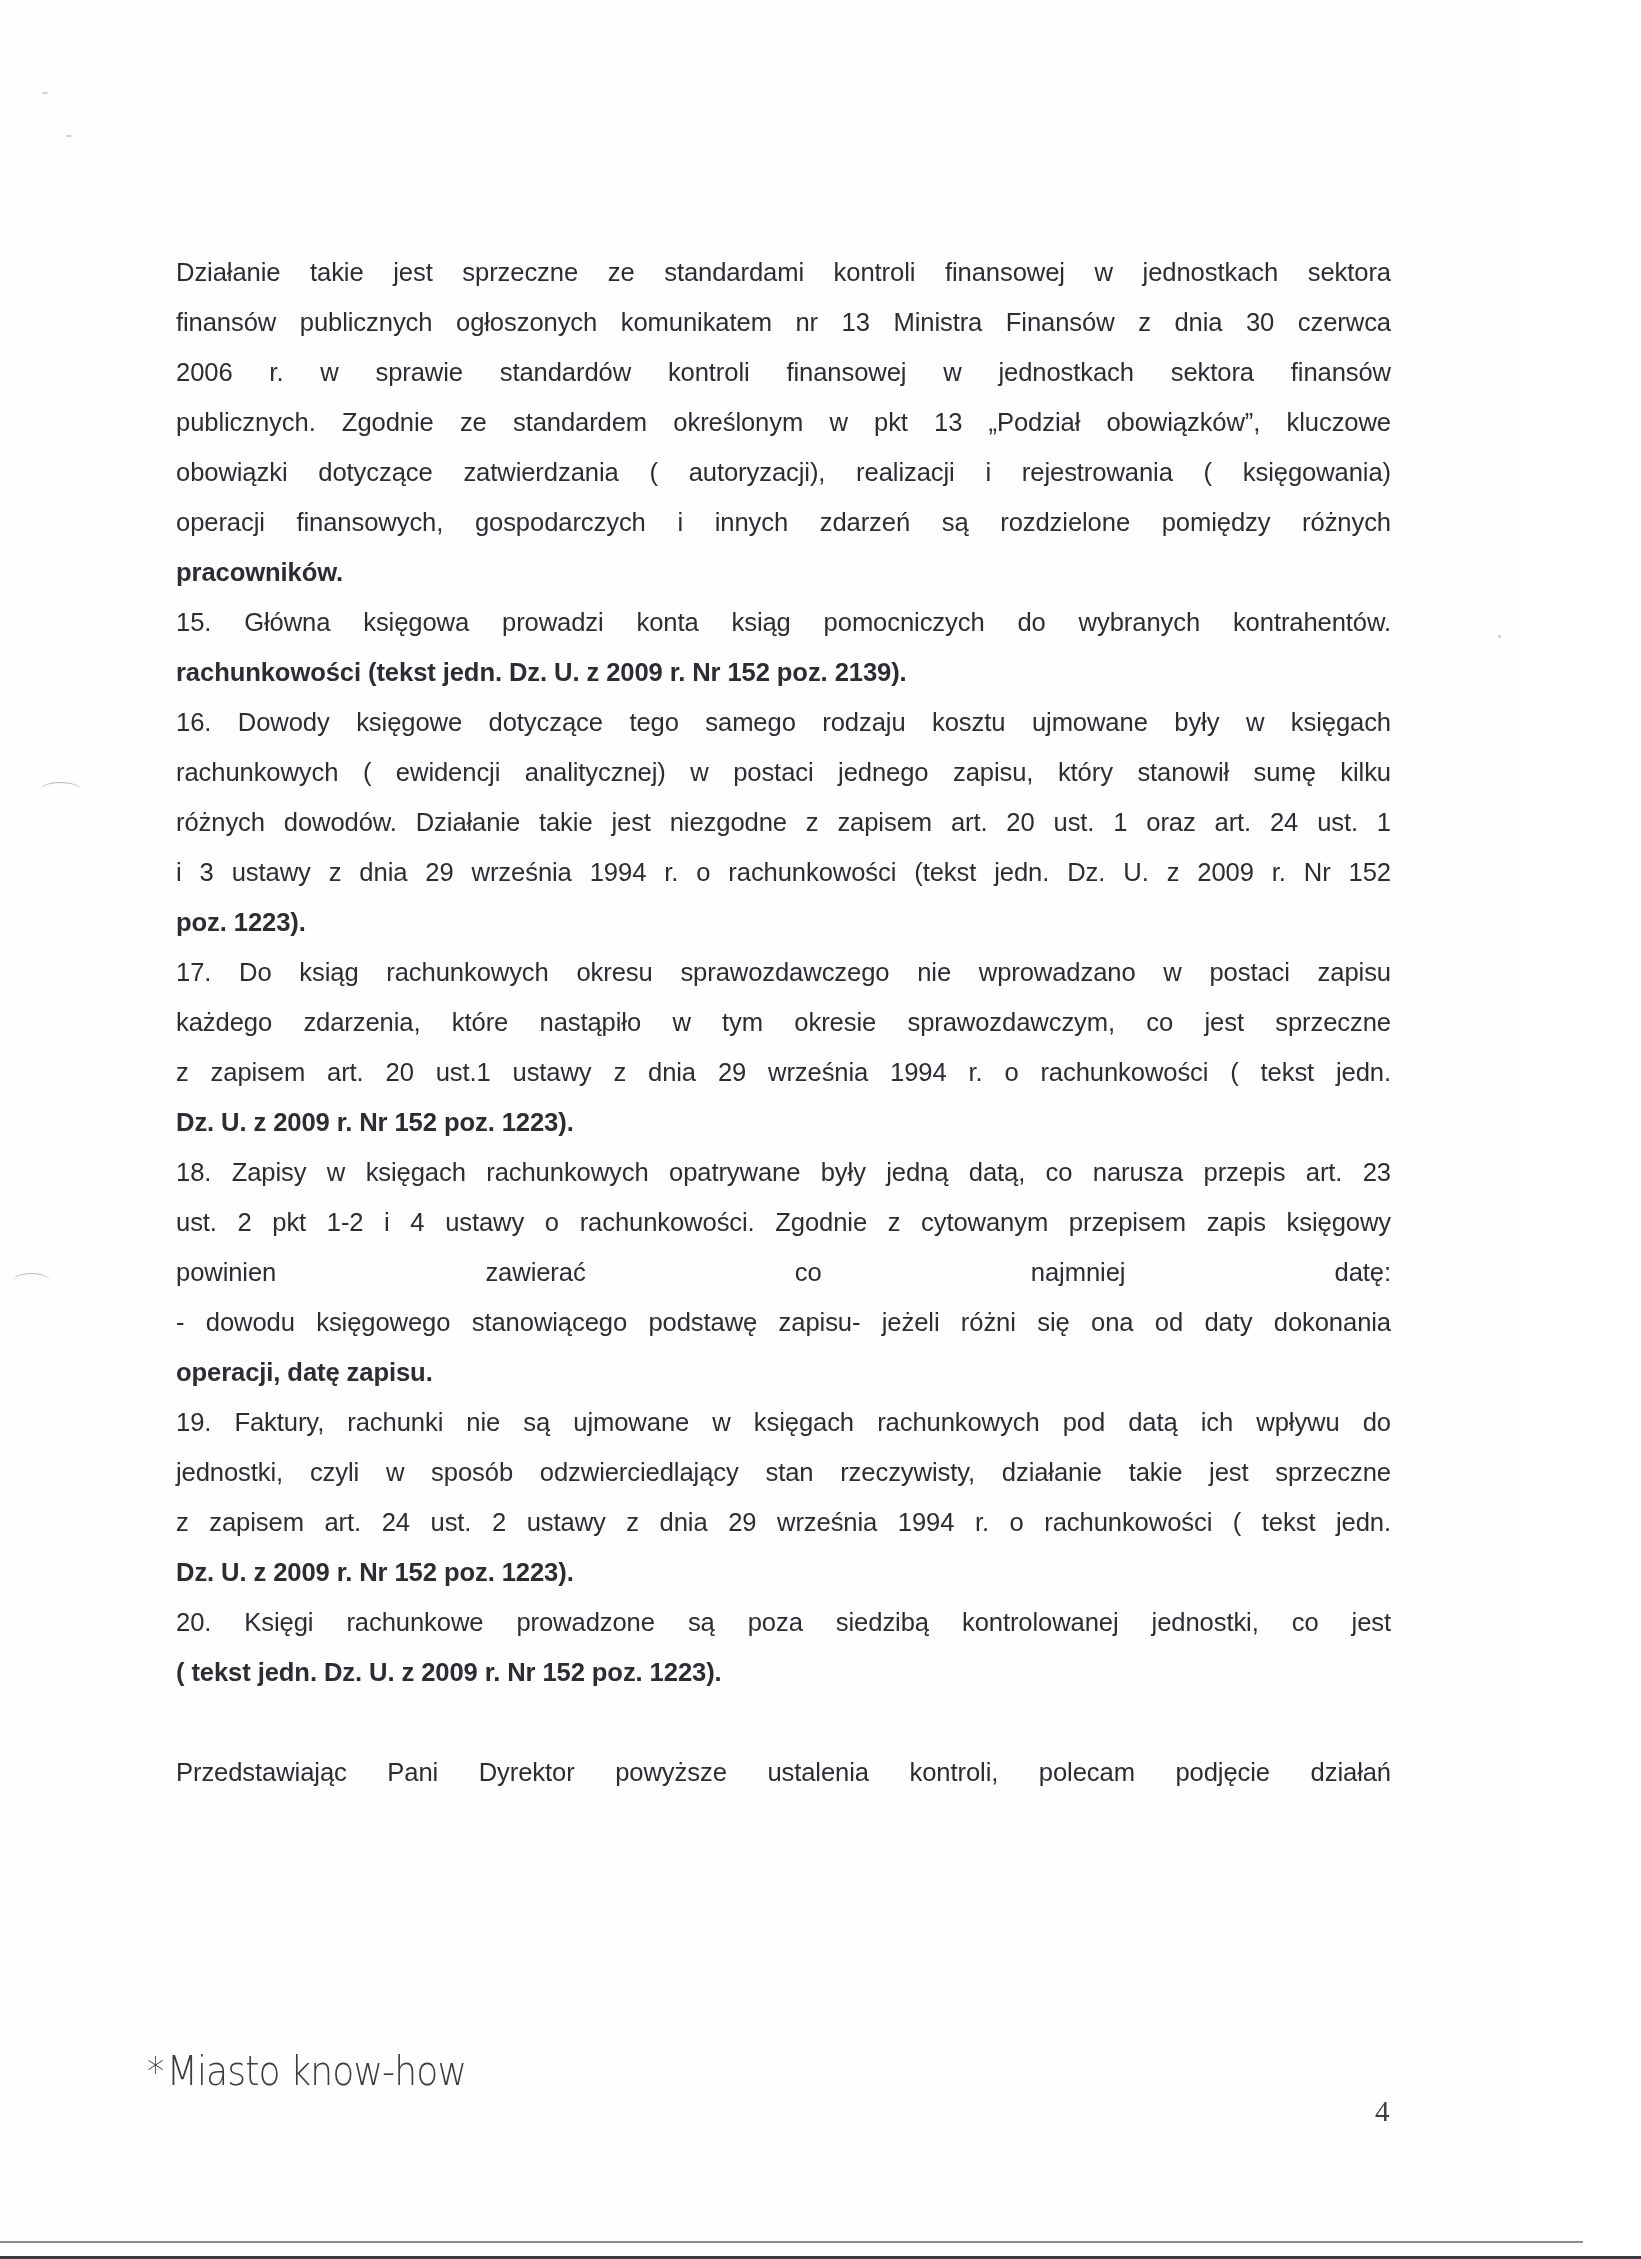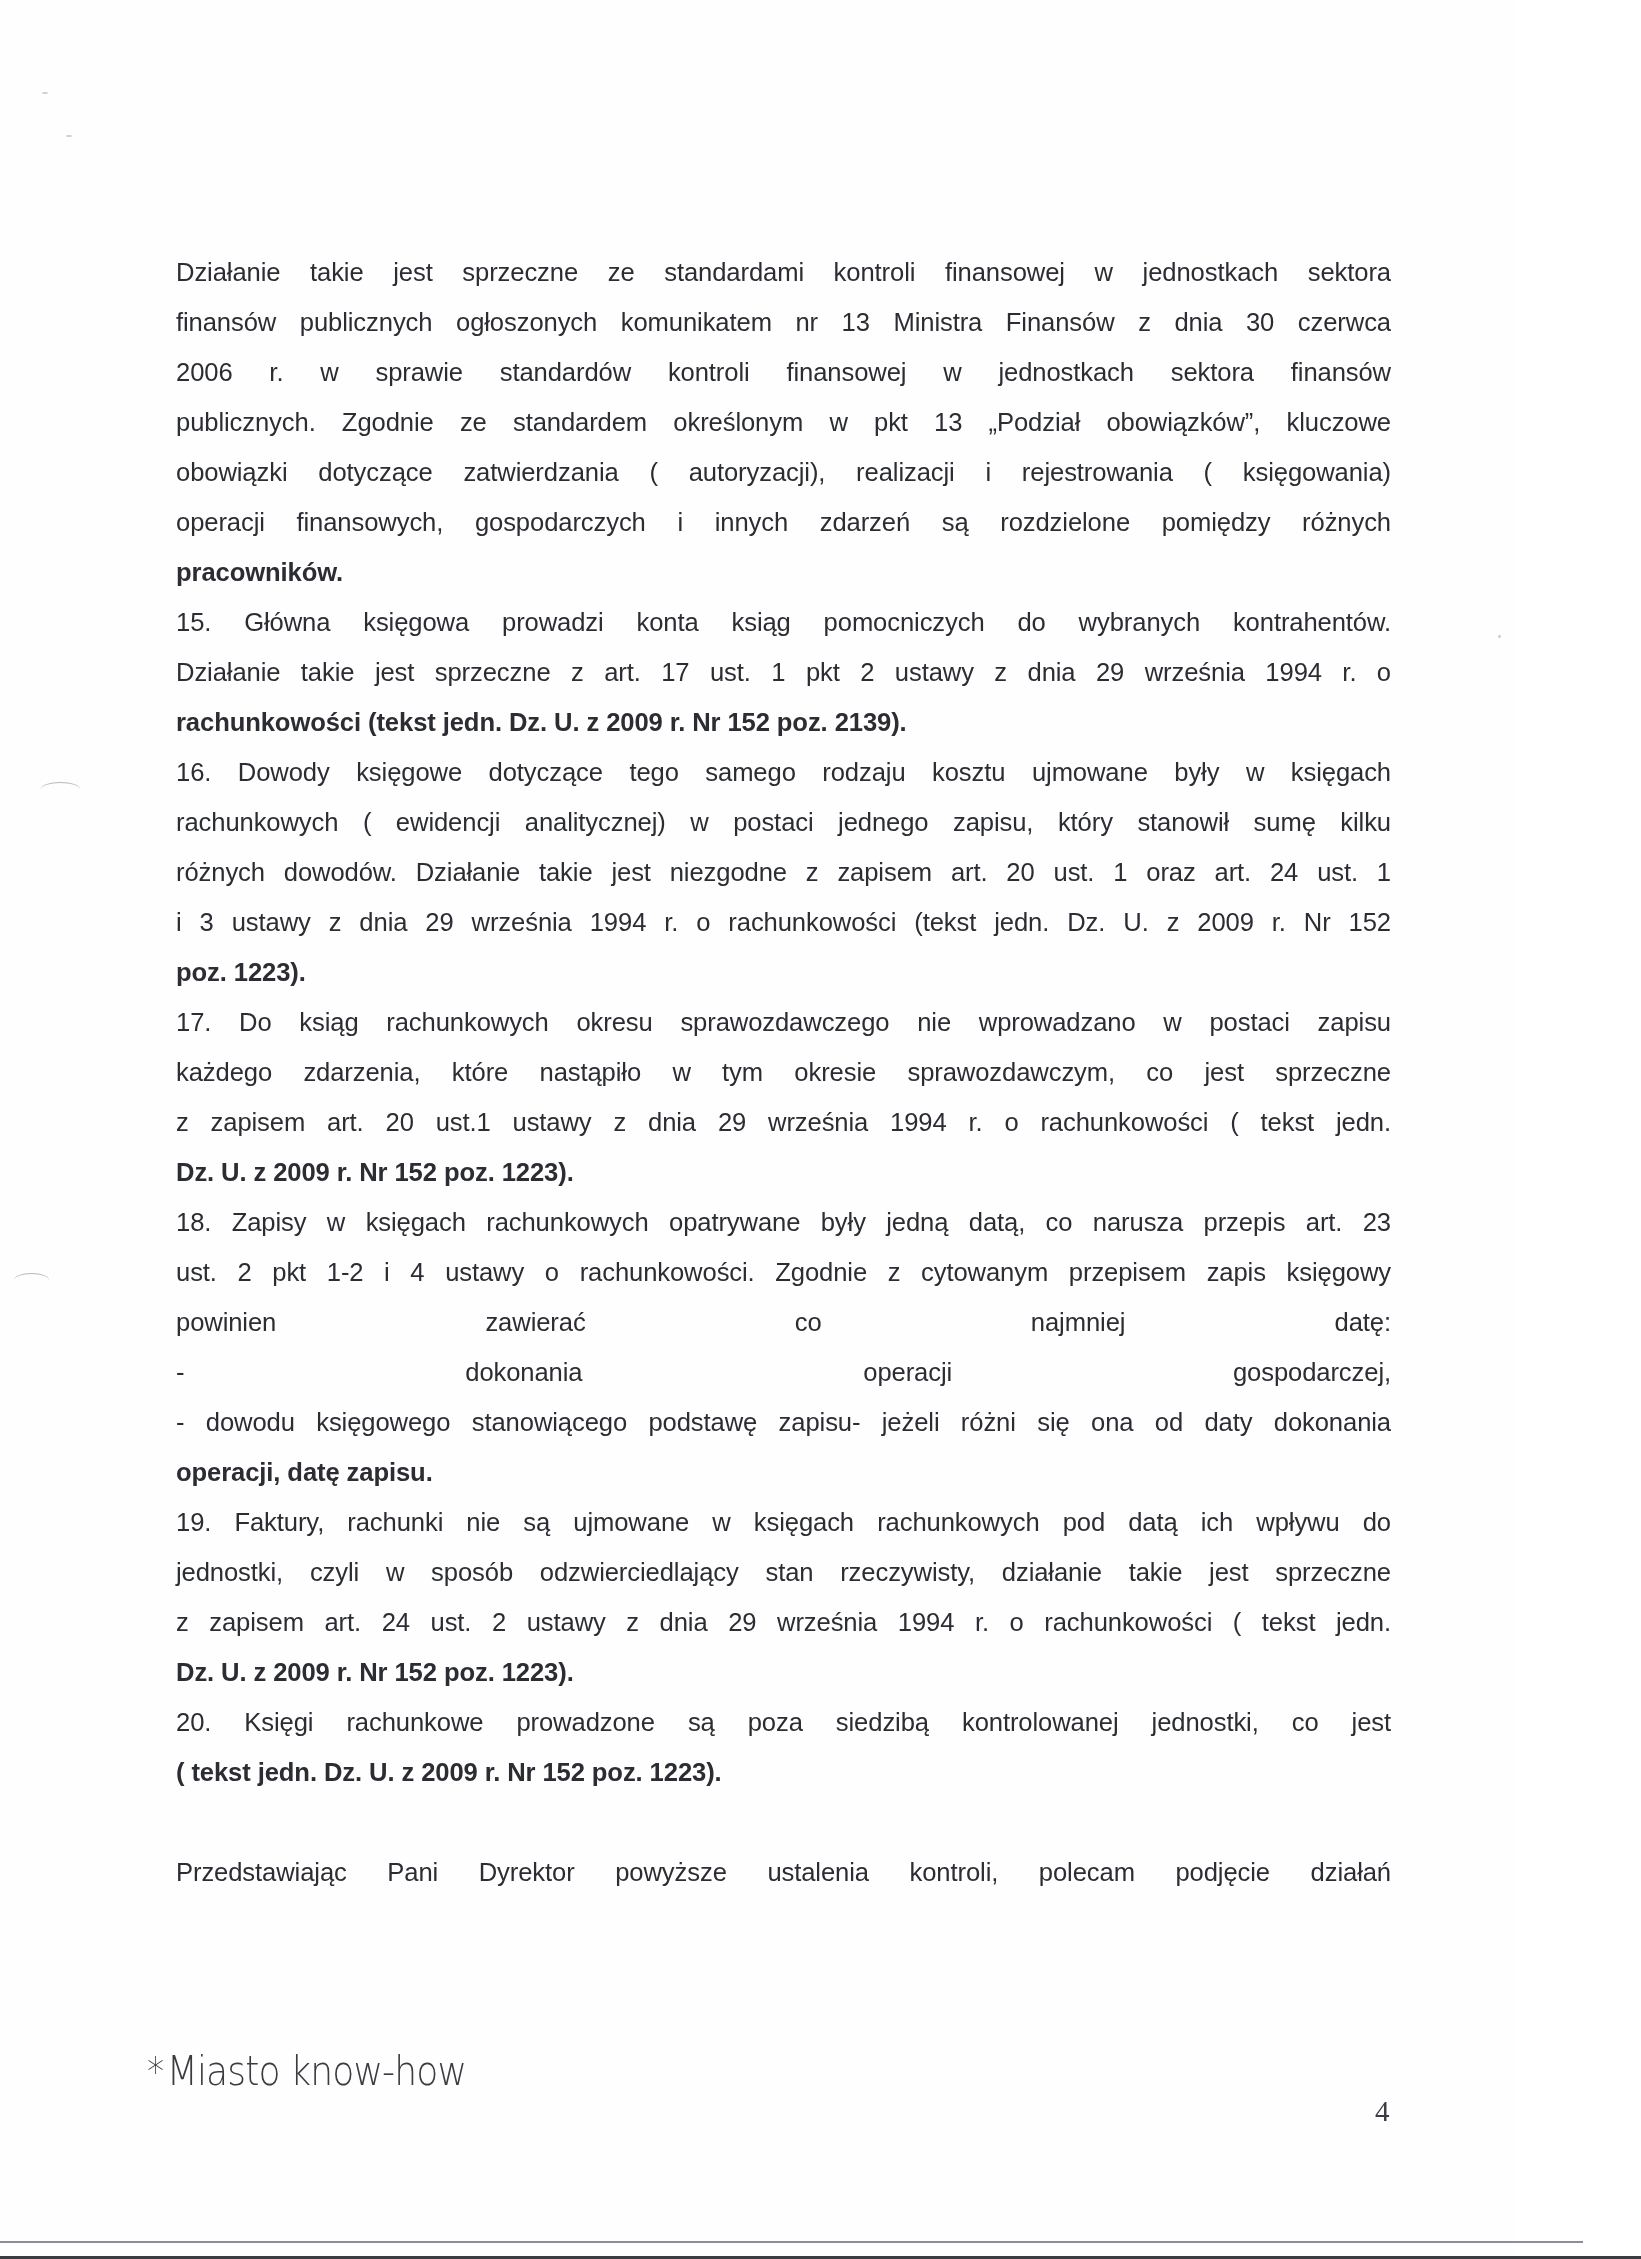--- a/index.html
+++ b/index.html
@@ -113,41 +113,39 @@
         <span class="line">Działanie takie jest sprzeczne ze standardami kontroli finansowej w jednostkach sektora</span>
         <span class="line">finansów publicznych ogłoszonych komunikatem nr 13 Ministra Finansów z dnia 30 czerwca</span>
         <span class="line">2006 r. w sprawie standardów kontroli finansowej w jednostkach sektora finansów</span>
         <span class="line">publicznych. Zgodnie ze standardem określonym w pkt 13 „Podział obowiązków”, kluczowe</span>
         <span class="line">obowiązki dotyczące zatwierdzania ( autoryzacji), realizacji i rejestrowania ( księgowania)</span>
         <span class="line">operacji finansowych, gospodarczych i innych zdarzeń są rozdzielone pomiędzy różnych</span>
         <span class="line last">pracowników.</span>
       </p>
       <p>
         <span class="line">15. Główna księgowa prowadzi konta ksiąg pomocniczych do wybranych kontrahentów.</span>
-        <span class="line">Działanie takie jest sprzeczne z art. 17 ust. 1 pkt 2 ustawy z dnia 29 września 1994 r. o</span>
         <span class="line last">rachunkowości (tekst jedn. Dz. U. z 2009 r. Nr 152 poz. 2139).</span>
       </p>
       <p>
         <span class="line">16. Dowody księgowe dotyczące tego samego rodzaju kosztu ujmowane były w księgach</span>
         <span class="line">rachunkowych ( ewidencji analitycznej) w postaci jednego zapisu, który stanowił sumę kilku</span>
         <span class="line">różnych dowodów. Działanie takie jest niezgodne z zapisem art. 20 ust. 1 oraz art. 24 ust. 1</span>
         <span class="line">i 3 ustawy z dnia 29 września 1994 r. o rachunkowości (tekst jedn. Dz. U. z 2009 r. Nr 152</span>
         <span class="line last">poz. 1223).</span>
       </p>
       <p>
         <span class="line">17. Do ksiąg rachunkowych okresu sprawozdawczego nie wprowadzano w postaci zapisu</span>
         <span class="line">każdego zdarzenia, które nastąpiło w tym okresie sprawozdawczym, co jest sprzeczne</span>
         <span class="line">z zapisem art. 20 ust.1 ustawy z dnia 29 września 1994 r. o rachunkowości ( tekst jedn.</span>
         <span class="line last">Dz. U. z 2009 r. Nr 152 poz. 1223).</span>
       </p>
       <p>
         <span class="line">18. Zapisy w księgach rachunkowych opatrywane były jedną datą, co narusza przepis art. 23</span>
         <span class="line">ust. 2 pkt 1-2 i 4 ustawy o rachunkowości. Zgodnie z cytowanym przepisem zapis księgowy</span>
         <span class="line">powinien zawierać co najmniej datę:</span>
-        <span class="line">- dokonania operacji gospodarczej,</span>
         <span class="line">- dowodu księgowego stanowiącego podstawę zapisu- jeżeli różni się ona od daty dokonania</span>
         <span class="line last">operacji, datę zapisu.</span>
       </p>
       <p>
         <span class="line">19. Faktury, rachunki nie są ujmowane w księgach rachunkowych pod datą ich wpływu do</span>
         <span class="line">jednostki, czyli w sposób odzwierciedlający stan rzeczywisty, działanie takie jest sprzeczne</span>
         <span class="line">z zapisem art. 24 ust. 2 ustawy z dnia 29 września 1994 r. o rachunkowości ( tekst jedn.</span>
         <span class="line last">Dz. U. z 2009 r. Nr 152 poz. 1223).</span>
       </p>
       <p>

